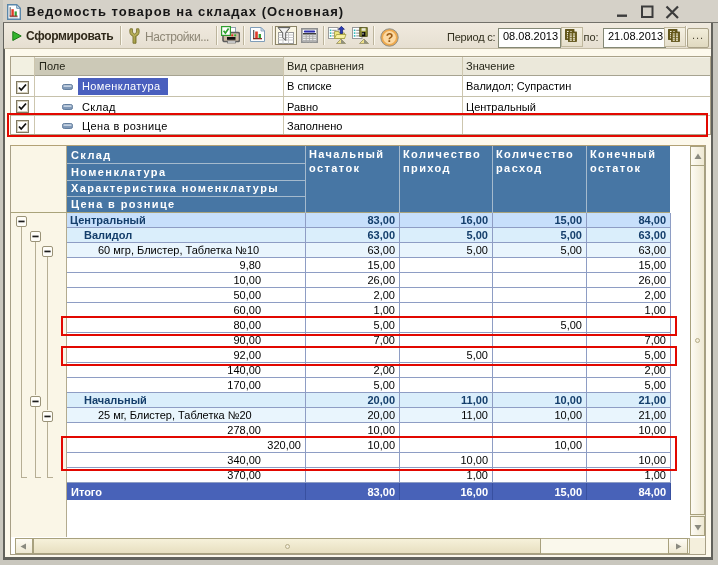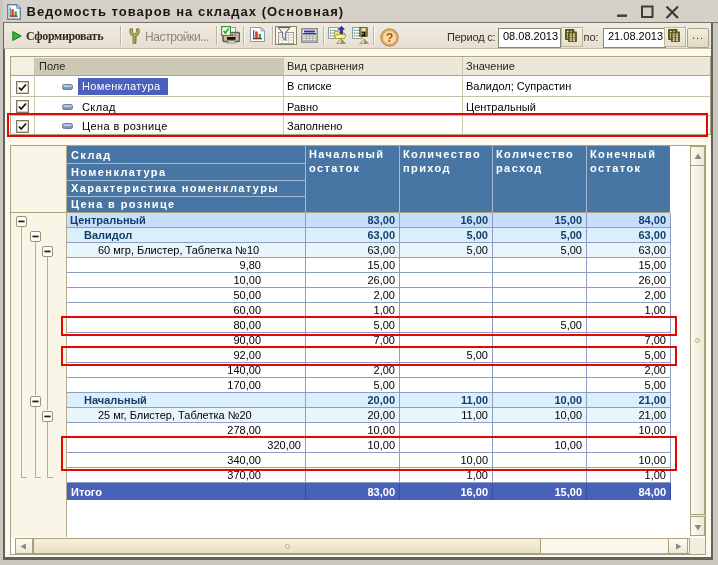--- a/index.html
+++ b/index.html
@@ -32,21 +32,21 @@
 <div class="abs" style="left:26.5px;top:3.5px;font-size:13px;font-weight:bold;color:#161616;letter-spacing:1px;white-space:nowrap;">Ведомость товаров на складах (Основная)</div>
 <svg class="abs" style="left:610px;top:2px;" width="75" height="18" viewBox="0 0 75 18">
 <rect x="7" y="12.5" width="10" height="2.4" fill="#3c3c3c"></rect>
 <rect x="32" y="4.5" width="10.5" height="10.5" fill="none" stroke="#3c3c3c" stroke-width="2"></rect>
 <path d="M56.5 4.5 L68 16 M68 4.5 L56.5 16" stroke="#3c3c3c" stroke-width="2.2"></path>
 </svg>
 <div class="abs" style="left:3.5px;top:23px;width:707.5px;height:25px;background:linear-gradient(#f0eadf,#e6dfd1);border-bottom:1px solid #c4bca6;"></div>
 <svg class="abs" style="left:12px;top:30.5px;" width="10" height="10" viewBox="0 0 10 10">
 <path d="M0.8 0.5 L9.2 5 L0.8 9.5 z" fill="#33b52d" stroke="#1d7a18" stroke-width="1"></path>
 </svg>
-<div class="abs" style="left:26px;top:29px;font-size:12px;font-weight:bold;color:#30291a;letter-spacing:-0.35px;white-space:nowrap;font-family:Liberation Serif, serif;">Сформировать</div>
+<div class="abs" style="left:26px;top:29px;font-size:12px;font-weight:bold;color:#30291a;letter-spacing:-0.35px;white-space:nowrap;">Сформировать</div>
 <div class="abs" style="left:120px;top:26px;width:1px;height:19px;background:#bcb49c;"></div>
 <div class="abs" style="left:121px;top:26px;width:1px;height:19px;background:#fbf8ee;"></div>
 <svg class="abs" style="left:129px;top:27.5px;" width="11" height="16" viewBox="0 0 11 16">
 <path d="M1.2 0.8 L3.4 0.8 L3.4 4.4 L5.5 6 L7.6 4.4 L7.6 0.8 L9.8 0.8 C10.3 2.4 10.3 4.2 9.8 5.6 C9.3 6.9 8.2 7.8 7 8.2 L7 15.2 L4 15.2 L4 8.2 C2.8 7.8 1.7 6.9 1.2 5.6 C0.7 4.2 0.7 2.4 1.2 0.8 Z" fill="#b5ad56" stroke="#77712e" stroke-width="0.9"></path>
 <path d="M7 8.2 L7 15.2 L5.8 15.2 L5.8 8.3 C7 7.9 8.6 7.2 9.4 5.8 L9.8 5.6 C9.3 6.9 8.2 7.8 7 8.2 Z" fill="#8a8433"></path>
 </svg>
 <div class="abs" style="left:145px;top:29.5px;font-size:12px;color:#8d8675;letter-spacing:-0.4px;white-space:nowrap;">Настройки...</div>
 <div class="abs" style="left:216px;top:26px;width:1px;height:19px;background:#bcb49c;"></div>
 <div class="abs" style="left:217px;top:26px;width:1px;height:19px;background:#fbf8ee;"></div>
 <svg class="abs" style="left:221px;top:26px;" width="19" height="18" viewBox="0 0 19 18">

